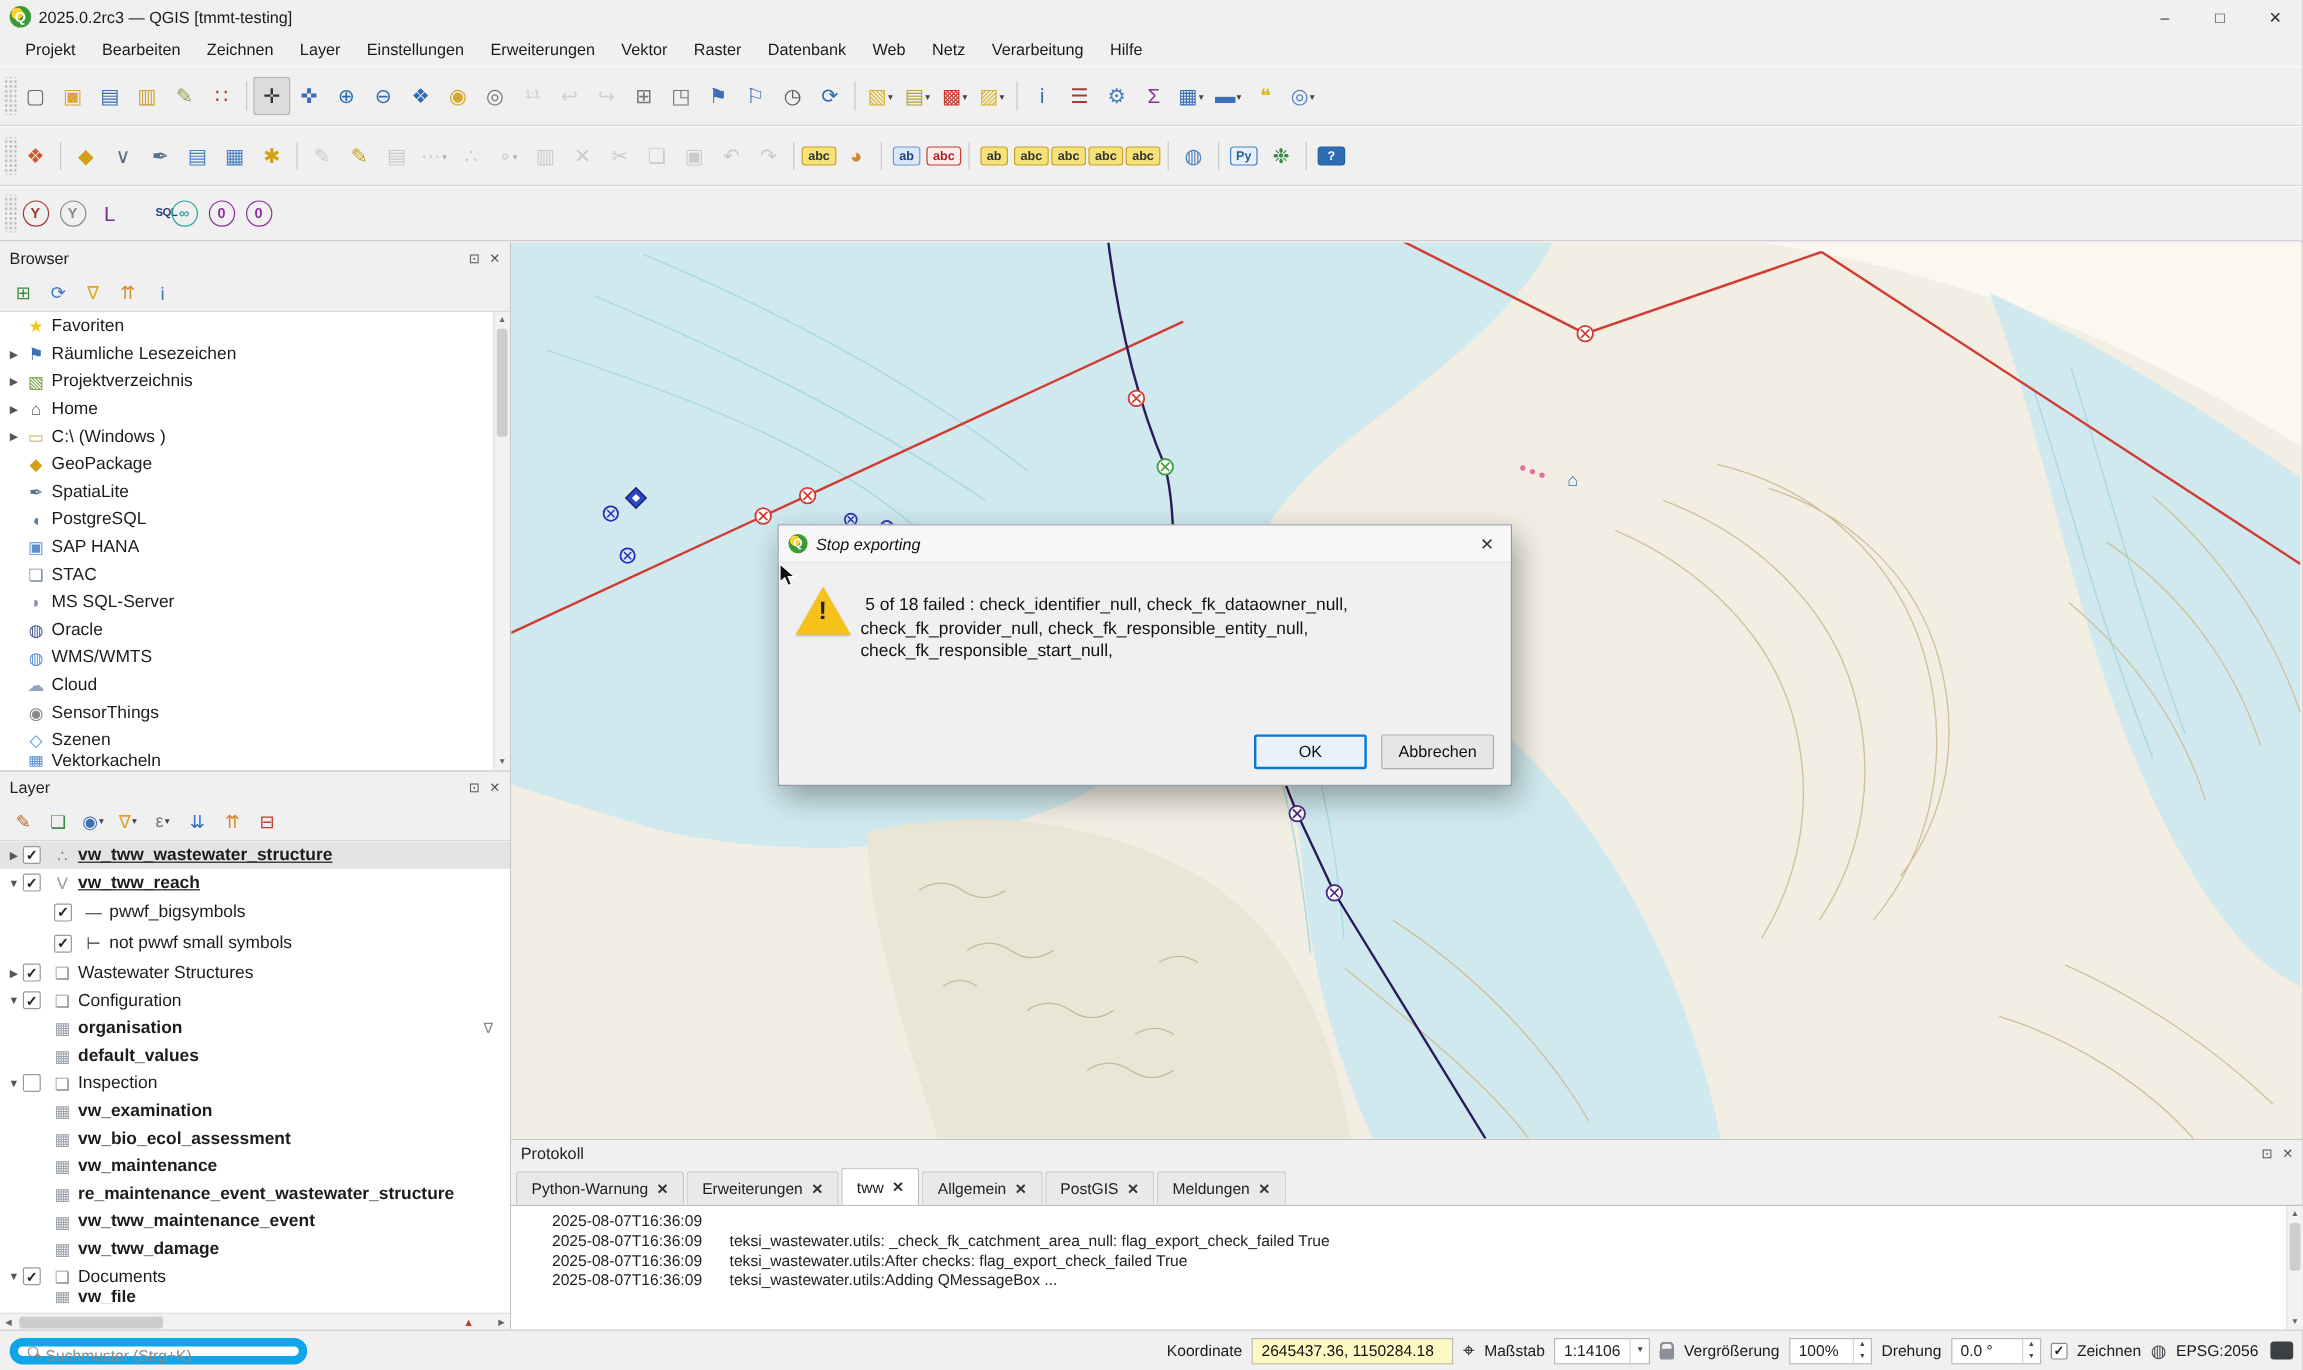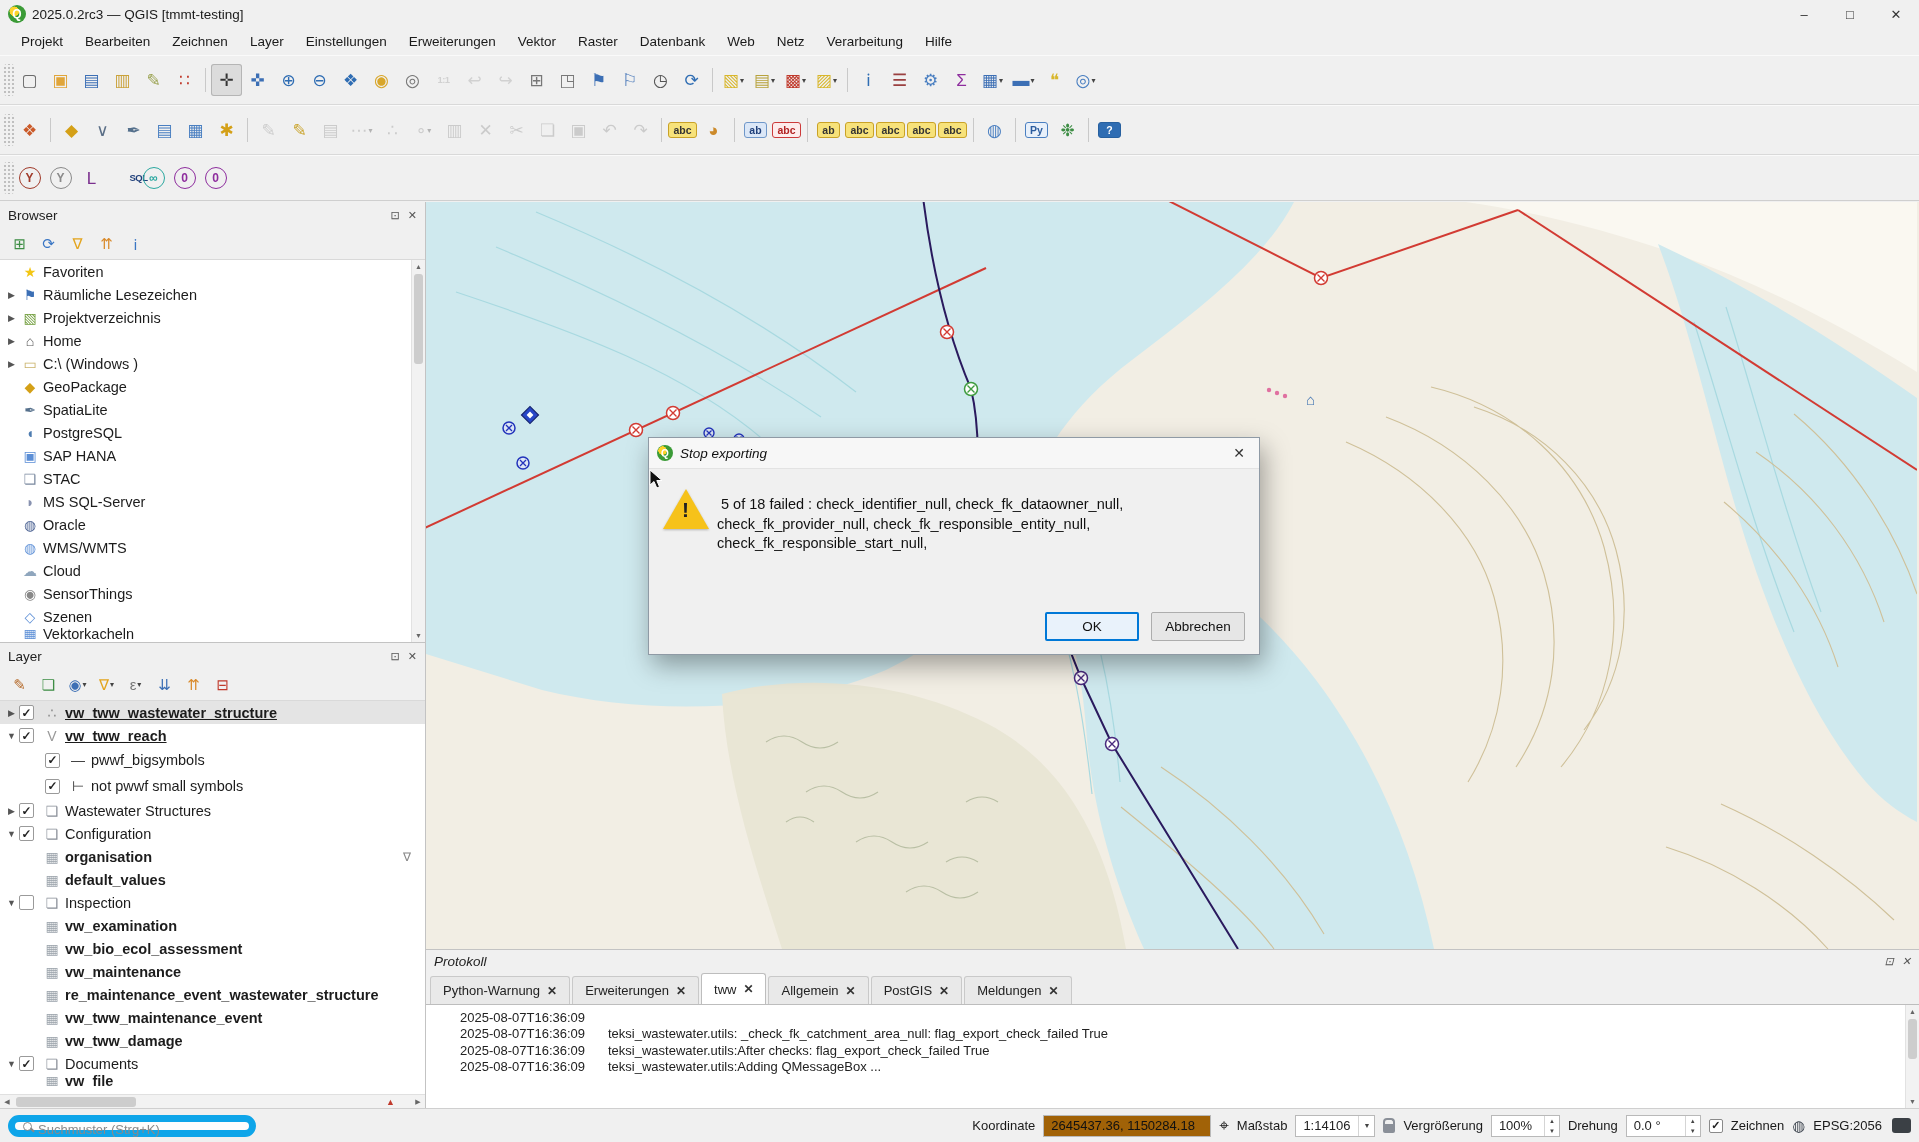--- a/index.html
+++ b/index.html
@@ -97,41 +97,41 @@
   .warn-tri::after{content:"!";position:absolute;left:-4px;top:9px;font-weight:bold;font-size:21px;color:#222;}
   .dlg-text{font-size:14.5px;color:#111;line-height:1.35;width:478px;}
   .dlg-text .msg2{margin-top:12px;white-space:pre-wrap;}
   .dlg-btns{display:flex;justify-content:flex-end;gap:12px;padding:0 14px 13px 0;}
   .btn{min-width:94px;height:29px;background:#e6e6e6;border:1px solid #adadad;border-radius:2px;
        font-size:13.5px;display:flex;align-items:center;justify-content:center;color:#111;}
   .btn.focus{background:#e9f2fb;border:2px solid #0078d7;}
   .cursor-arrow{position:absolute;left:437px;top:112px;}
   
   .protokoll{flex:1;display:flex;flex-direction:column;background:#f0f0f0;border-top:1px solid #c3c3c3;}
-  .ptk-head{height:23px;display:flex;align-items:center;padding:0 8px;font-size:13.5px;font-style:italic;}
+  .ptk-head{height:23px;display:flex;align-items:center;padding:0 8px;font-size:13.5px;}
   .ptk-head .ph-btns{margin-left:auto;display:flex;gap:8px;font-size:11px;color:#555;}
   .tabsrow{height:31px;display:flex;align-items:flex-end;padding-left:4px;gap:2px;}
   .tab{height:28px;display:flex;align-items:center;gap:7px;padding:0 12px;font-size:13px;
        background:#e9e9e9;border:1px solid #c9c9c9;border-bottom:none;border-radius:3px 3px 0 0;color:#222;}
   .tab.active{background:#fff;height:31px;border-color:#bdbdbd;position:relative;z-index:2;}
   .tab-close{font-size:12px;font-weight:bold;color:#333;}
   .logarea{flex:1;background:#fff;border-top:1px solid #bdbdbd;position:relative;overflow:hidden;
            font-size:13px;padding:4px 0 0 10px;}
   .logrow{display:flex;height:16.5px;align-items:center;margin-left:24px;}
   .log-time{width:148px;flex:none;color:#222;}
   .log-msg{color:#222;white-space:nowrap;}
   
   .statusbar{position:absolute;left:0;right:0;bottom:0;height:34px;background:#f0f0f0;border-top:1px solid #cfcfcf;
              display:flex;align-items:center;font-size:13px;padding:0 8px;gap:8px;}
   .search-pill{width:248px;height:22px;border:7px solid #0ea5e9;border-radius:11px;background:#fdfdfd;
                display:flex;align-items:flex-start;padding:0 8px;color:#8a8a8a;gap:6px;flex:none;}
   .mag{width:9px;height:9px;border:1.6px solid #888;border-radius:50%;position:relative;flex:none;}
   .mag::after{content:"";position:absolute;width:5px;height:1.6px;background:#888;transform:rotate(45deg);right:-4px;bottom:-1px;}
   .sb-label{color:#1a1a1a;}
-  .sb-field{height:22px;background:#a16207;border:1px solid #b9b9b9;display:flex;align-items:center;
+  .sb-field{height:22px;background:#fef9c3;border:1px solid #b9b9b9;display:flex;align-items:center;
             padding:0 7px;color:#111;}
   .sb-combo{display:flex;align-items:center;height:22px;background:#fff;border:1px solid #b9b9b9;}
   .sb-combo .val{padding:0 7px;}
   .sb-combo .caret{width:16px;height:100%;display:flex;align-items:center;justify-content:center;
             font-size:7px;color:#444;border-left:1px solid #d5d5d5;}
   .sb-spin{display:flex;flex-direction:column;width:15px;height:100%;border-left:1px solid #d5d5d5;}
   .sb-spin span{flex:1;font-size:6px;display:flex;align-items:center;justify-content:center;color:#444;}
   .lock{width:12px;height:9px;background:#8a8f98;border-radius:2px;position:relative;margin-top:5px;flex:none;}
   .lock::before{content:"";position:absolute;width:8px;height:6px;border:2px solid #8a8f98;border-bottom:none;
             border-radius:4px 4px 0 0;top:-6px;left:0;}

